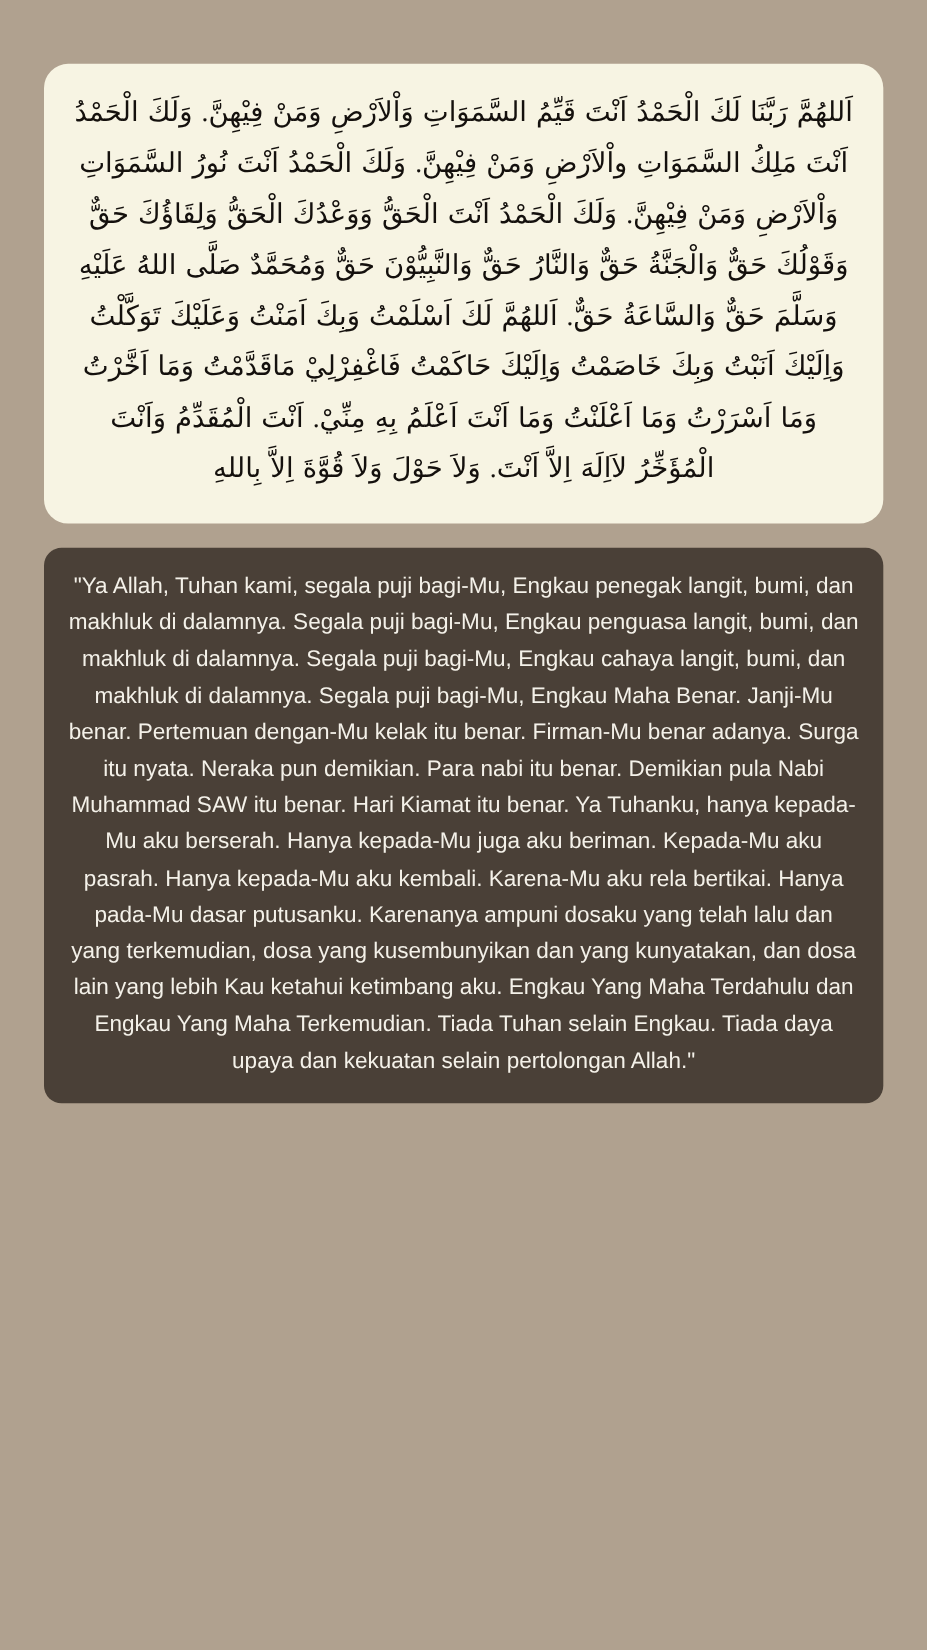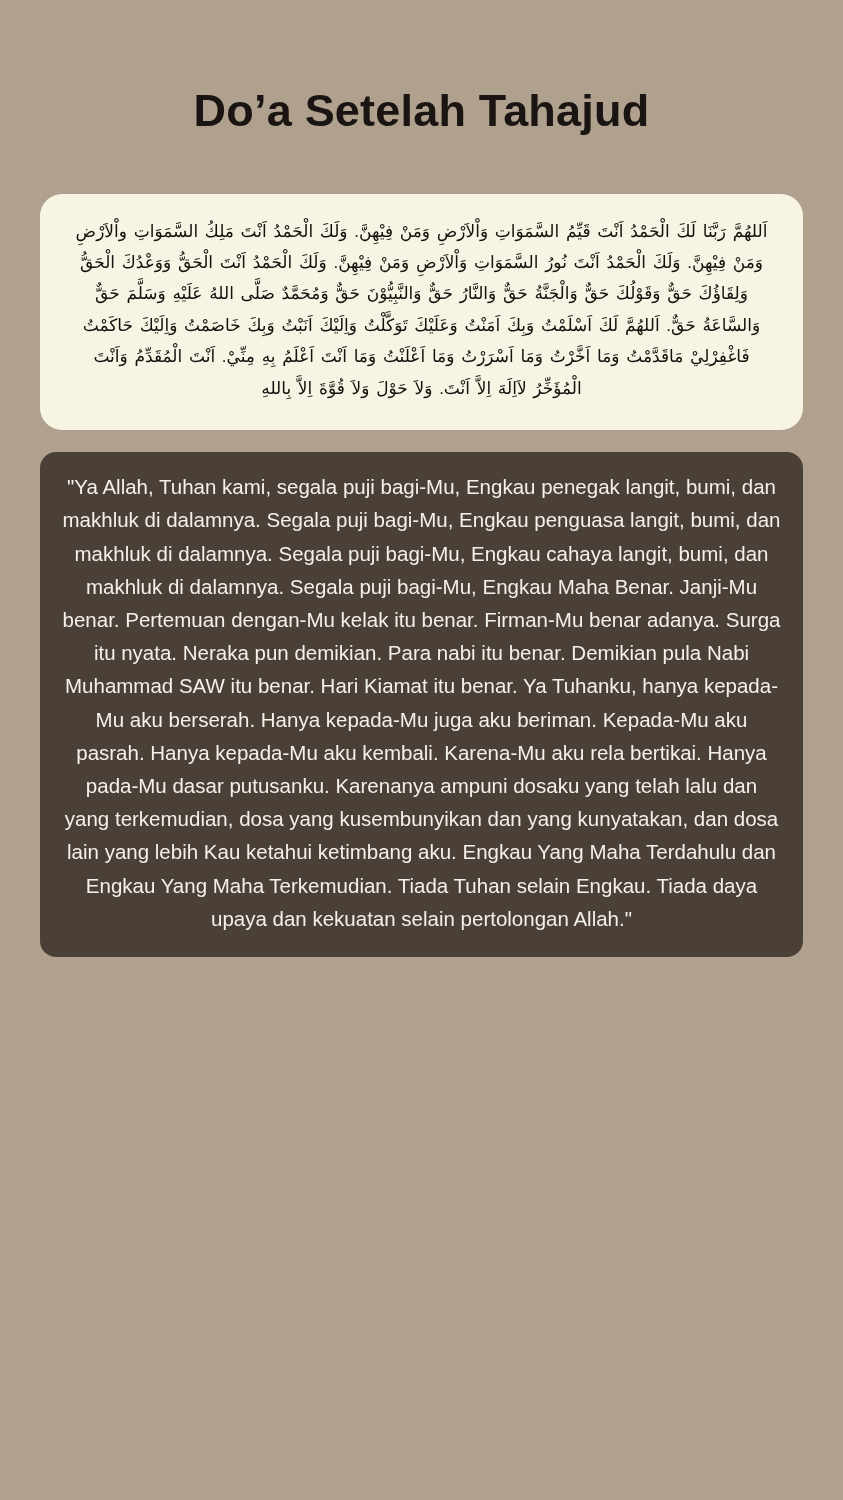--- a/index.html
+++ b/index.html
@@ -33,22 +33,22 @@
   .arabic-card {
     margin-top: 58px;
     background: #f7f4e3;
     border-radius: 22px;
     padding: 22px 26px 26px 26px;
     box-sizing: border-box;
   }
   .arabic-text {
     direction: rtl;
     text-align: center;
-    font-family: Liberation Sans, sans-serif;
-    font-size: 17px;
+    font-family: Liberation Serif, serif;
+    font-size: 25px;
     line-height: 1.85;
     color: #14100d;
     word-spacing: 2px;
   }
   .translation-card {
     margin-top: 22px;
     background: #4a4037;
     border-radius: 16px;
     padding: 18px 22px 22px 22px;
     box-sizing: border-box;
@@ -58,21 +58,20 @@
     font-size: 20.5px;
     line-height: 1.62;
     color: #f4f1e9;
   }
 </style>
 </head>
 <body>
 
 <div class="page">
 
-  <h1 class="title">Do’a Setelah Tahajud</h1>
 
   <div class="arabic-card">
     <div class="arabic-text">اَللهُمَّ رَبَّنَا لَكَ الْحَمْدُ اَنْتَ قَيِّمُ السَّمَوَاتِ وَاْلاَرْضِ وَمَنْ فِيْهِنَّ. وَلَكَ الْحَمْدُ اَنْتَ مَلِكُ السَّمَوَاتِ واْلاَرْضِ وَمَنْ فِيْهِنَّ. وَلَكَ الْحَمْدُ اَنْتَ نُورُ السَّمَوَاتِ وَاْلاَرْضِ وَمَنْ فِيْهِنَّ. وَلَكَ الْحَمْدُ اَنْتَ الْحَقُّ وَوَعْدُكَ الْحَقُّ وَلِقَاؤُكَ حَقٌّ وَقَوْلُكَ حَقٌّ وَالْجَنَّةُ حَقٌّ وَالنَّارُ حَقٌّ وَالنَّبِيُّوْنَ حَقٌّ وَمُحَمَّدٌ صَلَّى اللهُ عَلَيْهِ وَسَلَّمَ حَقٌّ وَالسَّاعَةُ حَقٌّ. اَللهُمَّ لَكَ اَسْلَمْتُ وَبِكَ اَمَنْتُ وَعَلَيْكَ تَوَكَّلْتُ وَاِلَيْكَ اَنَبْتُ وَبِكَ خَاصَمْتُ وَاِلَيْكَ حَاكَمْتُ فَاغْفِرْلِيْ مَاقَدَّمْتُ وَمَا اَخَّرْتُ وَمَا اَسْرَرْتُ وَمَا اَعْلَنْتُ وَمَا اَنْتَ اَعْلَمُ بِهِ مِنِّيْ. اَنْتَ الْمُقَدِّمُ وَاَنْتَ الْمُؤَخِّرُ لاَاِلَهَ اِلاَّ اَنْتَ. وَلاَ حَوْلَ وَلاَ قُوَّةَ اِلاَّ بِاللهِ</div>
   </div>
 
   <div class="translation-card">
     <div class="translation-text">"Ya Allah, Tuhan kami, segala puji bagi-Mu, Engkau penegak langit, bumi, dan makhluk di dalamnya. Segala puji bagi-Mu, Engkau penguasa langit, bumi, dan makhluk di dalamnya. Segala puji bagi-Mu, Engkau cahaya langit, bumi, dan makhluk di dalamnya. Segala puji bagi-Mu, Engkau Maha Benar. Janji-Mu benar. Pertemuan dengan-Mu kelak itu benar. Firman-Mu benar adanya. Surga itu nyata. Neraka pun demikian. Para nabi itu benar. Demikian pula Nabi Muhammad SAW itu benar. Hari Kiamat itu benar. Ya Tuhanku, hanya kepada-Mu aku berserah. Hanya kepada-Mu juga aku beriman. Kepada-Mu aku pasrah. Hanya kepada-Mu aku kembali. Karena-Mu aku rela bertikai. Hanya pada-Mu dasar putusanku. Karenanya ampuni dosaku yang telah lalu dan yang terkemudian, dosa yang kusembunyikan dan yang kunyatakan, dan dosa lain yang lebih Kau ketahui ketimbang aku. Engkau Yang Maha Terdahulu dan Engkau Yang Maha Terkemudian. Tiada Tuhan selain Engkau. Tiada daya upaya dan kekuatan selain pertolongan Allah."</div>
   </div>
 
 </div>

